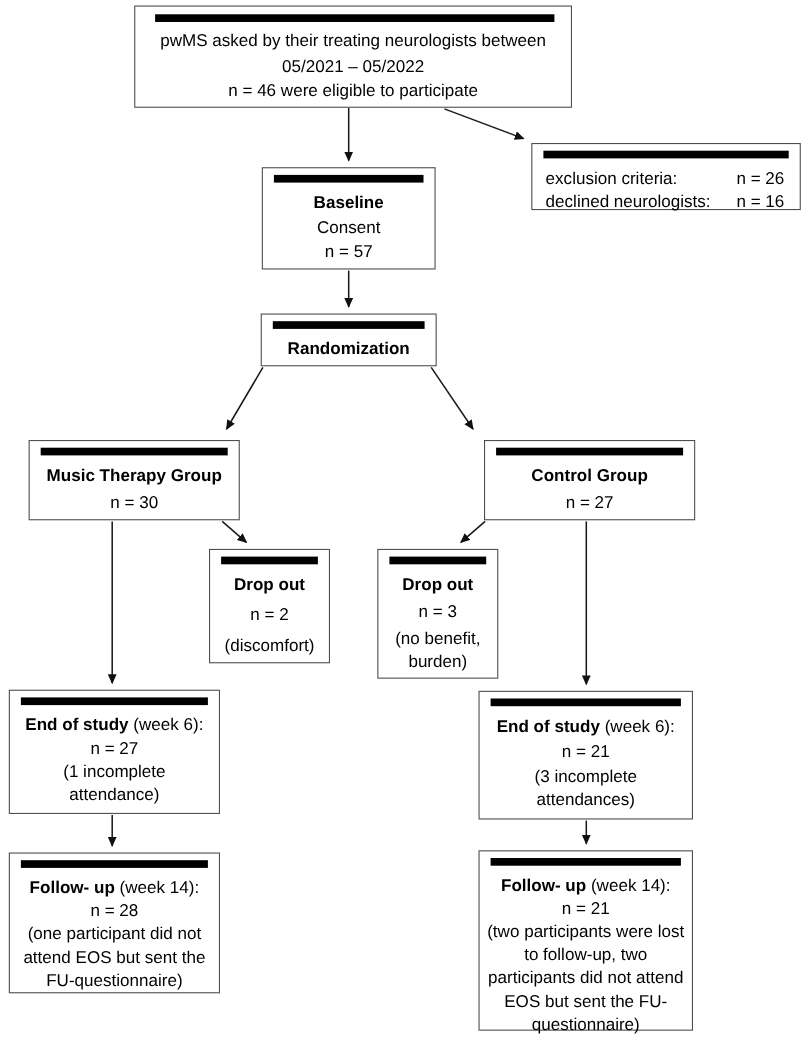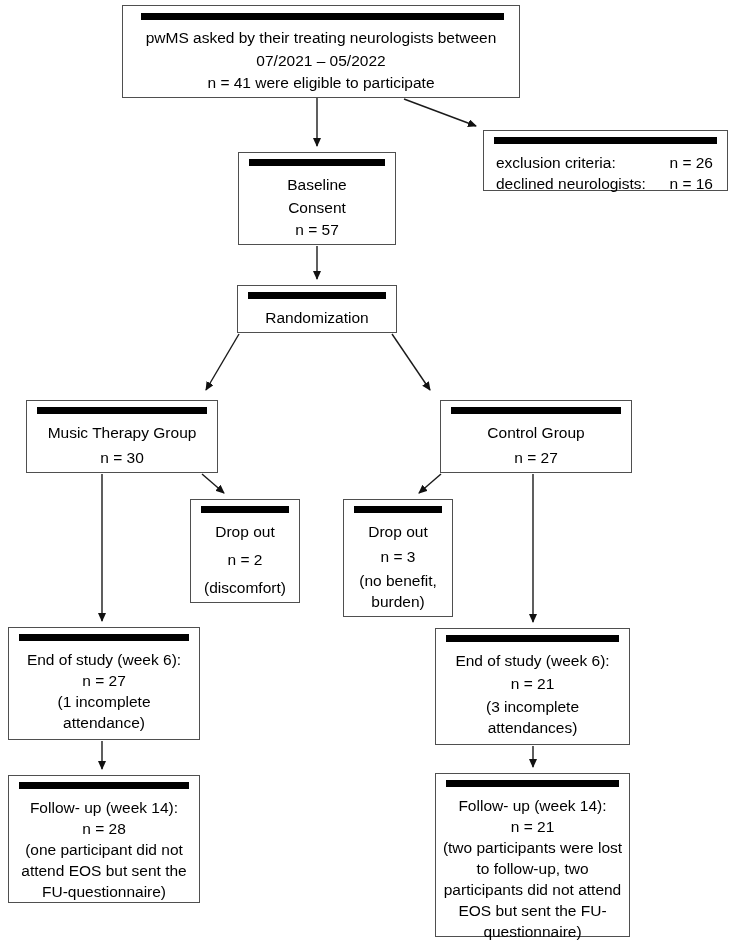--- a/index.html
+++ b/index.html
@@ -31,21 +31,21 @@
   }
   .content {
     flex: 1 1 auto;
     display: flex;
     flex-direction: column;
     justify-content: space-between;
     padding: 0 4px 4px 4px;
   }
   .line { white-space: nowrap; }
   .wrap { white-space: normal; }
-  b { font-weight: normal; }
+  b { font-weight: bold; }
 
   
   #top-box        { left: 122px; top: 5px;   width: 398px; height: 93px; }
   #top-box .bar   { margin: 7px 15px 7px 18px; }
   #exclusion-box  { left: 483px; top: 130px; width: 245px; height: 61px; text-align: left; }
   #exclusion-box .content { padding: 0 14px 6px 12px; }
   .excl-row { display: flex; }
   .excl-row .val { margin-left: auto; }
   #baseline-box   { left: 238px; top: 152px; width: 158px; height: 93px; }
   #randomization-box { left: 237px; top: 285px; width: 160px; height: 48px; }
@@ -91,22 +91,22 @@
     <line x1="441" y1="474" x2="419" y2="493" marker-end="url(#arrow)"></line>
     <line x1="533" y1="474" x2="533" y2="622" marker-end="url(#arrow)"></line>
     <line x1="102" y1="741" x2="102" y2="769" marker-end="url(#arrow)"></line>
     <line x1="533" y1="746" x2="533" y2="767" marker-end="url(#arrow)"></line>
   </svg>
 
   <div class="node" id="top-box">
     <div class="bar"></div>
     <div class="content">
       <div class="line">pwMS asked by their treating neurologists between</div>
-      <div class="line">07/2021 – 05/2022</div>
-      <div class="line">n = 41 were eligible to participate</div>
+      <div class="line">05/2021 – 05/2022</div>
+      <div class="line">n = 46 were eligible to participate</div>
     </div>
   </div>
 
   <div class="node" id="exclusion-box">
     <div class="bar"></div>
     <div class="content">
       <div class="excl-row">
         <span>exclusion criteria:</span>
         <span class="val">n = 26</span>
       </div>

